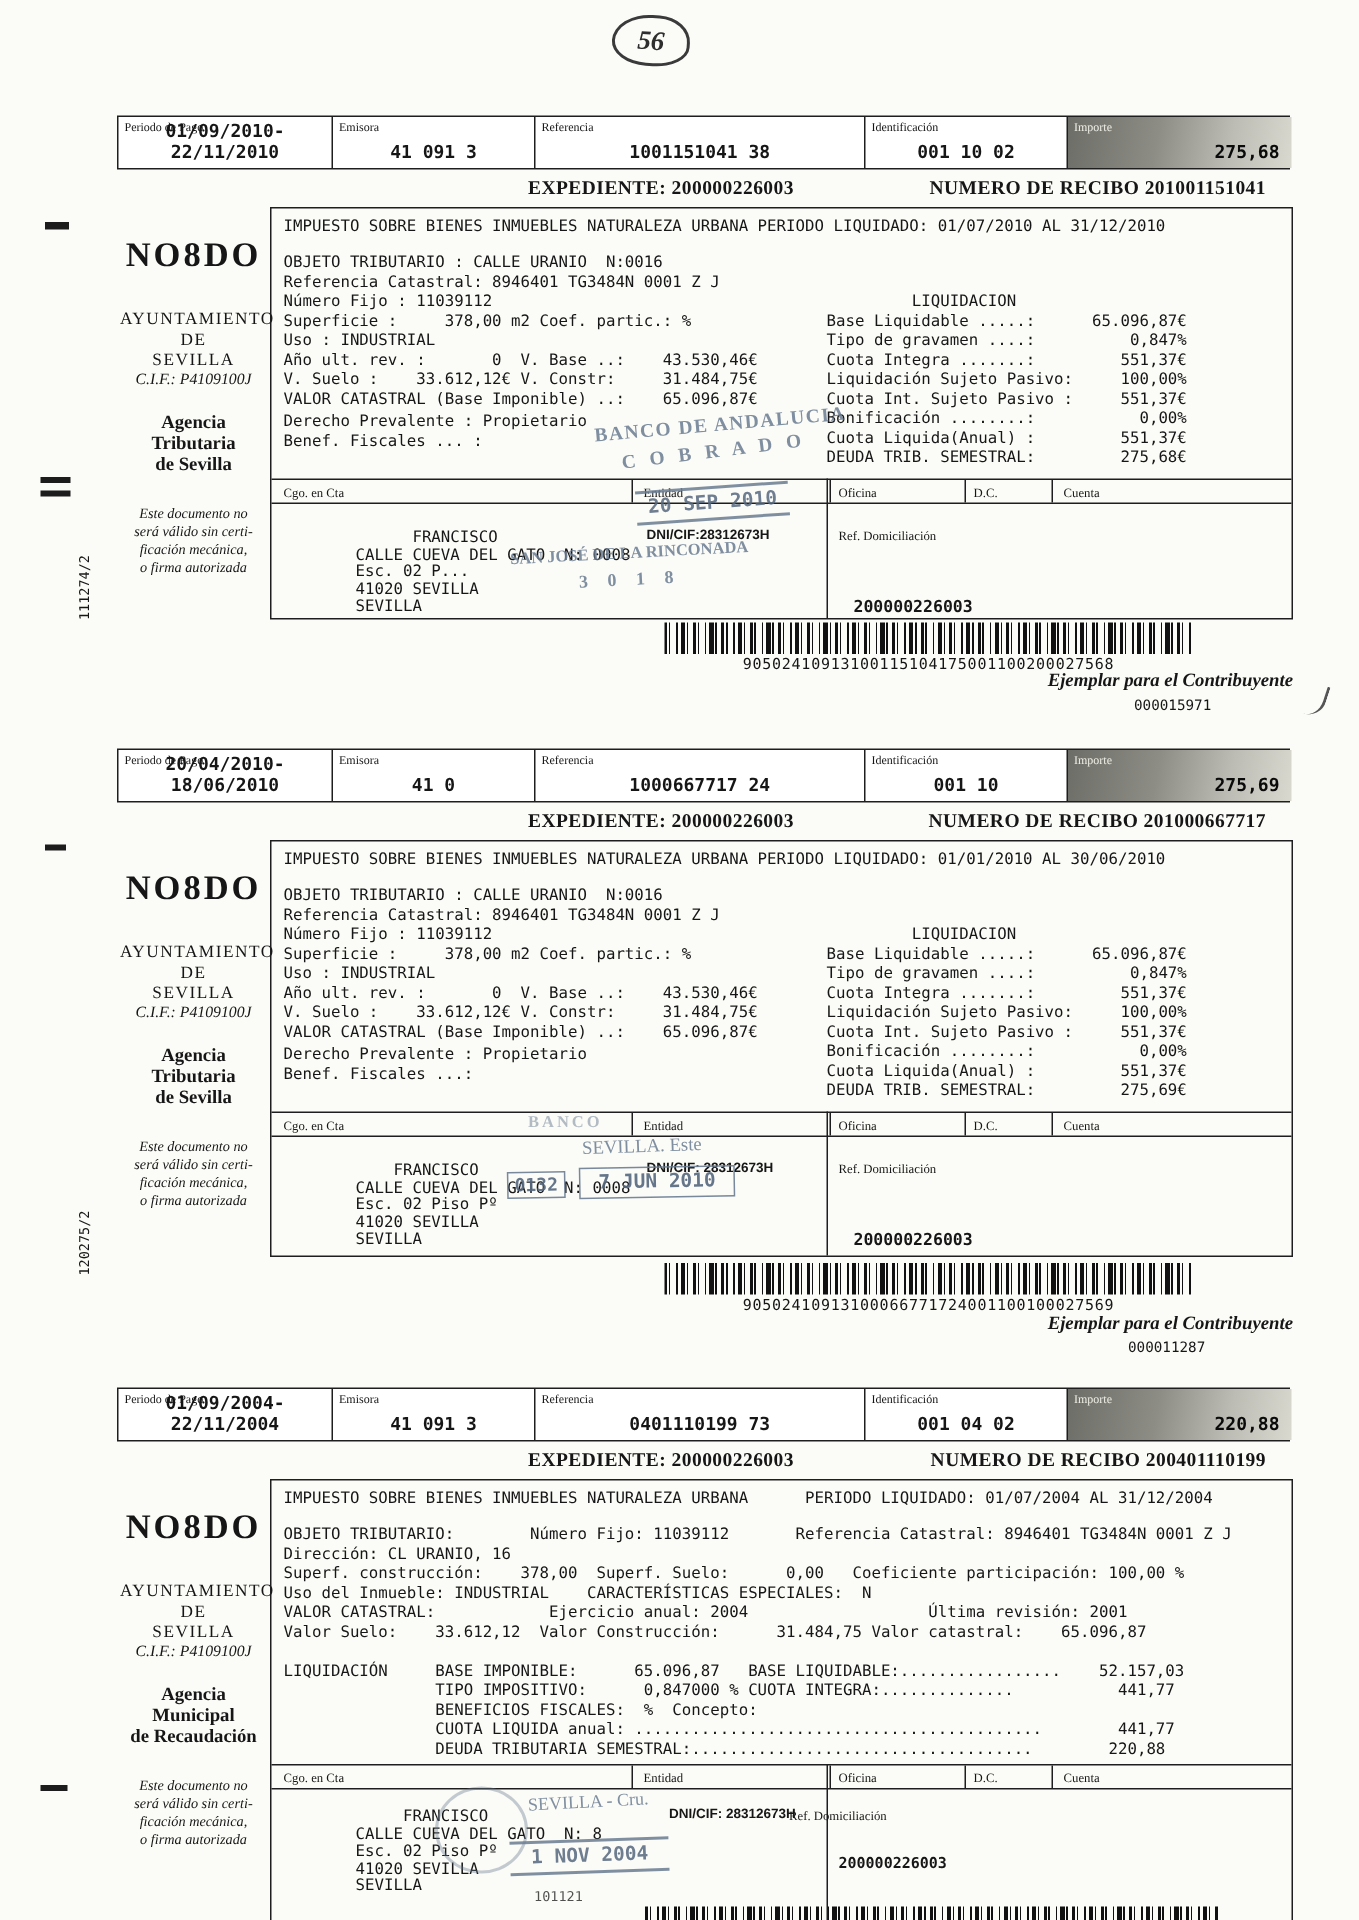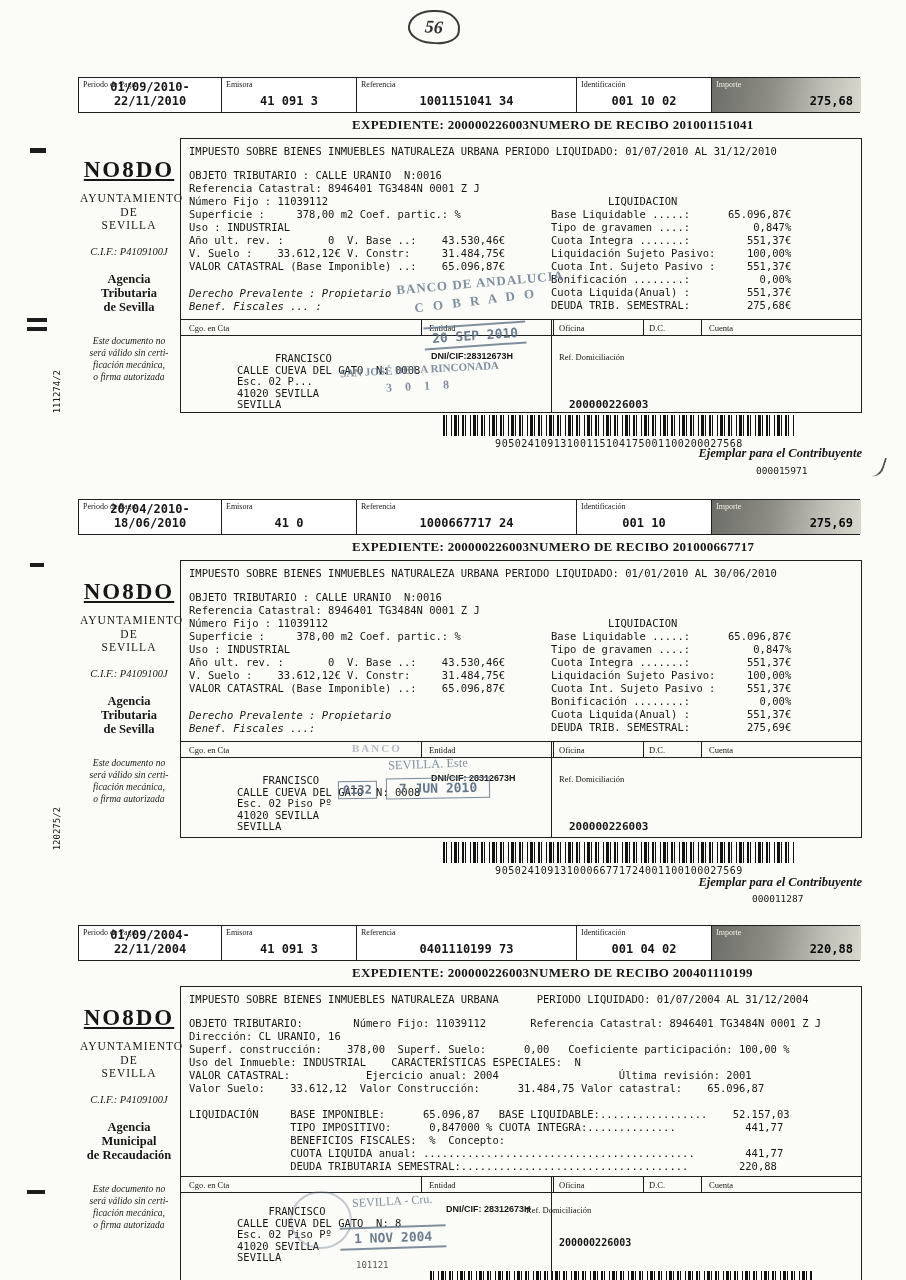--- a/index.html
+++ b/index.html
@@ -21,38 +21,38 @@
   
   .hdr{position:absolute;left:78px;top:2px;width:782px;height:36px;border:1.4px solid #1e1e1e;background:#fff;}
   .hcell{position:absolute;top:0;height:100%;border-left:1px solid #1e1e1e;}
   .hcell.first{border-left:none;}
   .hlabel{position:absolute;top:2px;left:4px;font-size:8px;font-family:"Liberation Serif",serif;}
   .hval{position:absolute;left:0;right:0;bottom:4px;text-align:center;font:700 12px "DejaVu Sans Mono",monospace;}
   .hcell.importe{background:linear-gradient(100deg,#6d6d67 0%,#8d8d86 40%,#bcbcb4 72%,#d9d9d0 100%);text-decoration:underline;}
   .hcell.importe .hlabel{color:#eeeee6;}
   .hcell.importe .hval{text-align:right;padding-right:8px;color:#0a0a0a;}
 
-  .exprow{position:absolute;left:352px;top:42px;width:492px;display:flex;
+  .exprow{position:absolute;left:352px;top:42px;width:492px;display:flex;justify-content:space-between;
     font:700 13px "Liberation Serif",serif;letter-spacing:.3px;}
 
   
   .sidebar{position:absolute;left:80px;top:82px;width:98px;text-align:center;}
-  .logo{font:700 23px "Liberation Serif",serif;letter-spacing:2px;text-decoration:underline;}
-  .org{font:400 11.5px "Liberation Serif",serif;letter-spacing:1px;line-height:13.5px;margin-top:9px;white-space:pre;}
-  .cif{font:italic 400 10.5px "Liberation Serif",serif;margin-top:13px;}
+  .logo{font:700 23px "Liberation Serif",serif;letter-spacing:2px;}
+  .org{font:400 11.5px "Liberation Serif",serif;letter-spacing:1px;line-height:13.5px;margin-top:24px;white-space:pre;}
+  .cif{font:italic 400 10.5px "Liberation Serif",serif;margin-top:0;}
   .agency{font:700 12.5px "Liberation Serif",serif;line-height:14px;margin-top:15px;white-space:pre;}
   .disclaimer{font:italic 400 9.5px "Liberation Serif",serif;line-height:12px;margin-top:21px;white-space:pre;}
 
   
   .mainbox{position:absolute;left:180px;top:63px;width:682px;height:275px;border:1.4px solid #1e1e1e;}
   .mtitle{position:absolute;left:8px;top:6px;font:400 10.5px "DejaVu Sans Mono",monospace;white-space:pre;}
   .block{position:absolute;font:400 10.5px "DejaVu Sans Mono",monospace;line-height:13px;white-space:pre;}
   .obj{left:8px;top:30px;}
   .liq{left:370px;top:56px;}
-  .der{left:8px;top:148px;font-style:italic;}
+  .der{left:8px;top:136px;}
   .payrow{position:absolute;left:0;right:0;top:180px;height:17px;border-top:1.4px solid #1e1e1e;border-bottom:1px solid #1e1e1e;}
   .plabel{position:absolute;top:3px;font:400 8.5px "Liberation Serif",serif;}
   .vl{position:absolute;top:0;bottom:0;width:1px;background:#1e1e1e;}
   .vl-long{position:absolute;left:370px;top:180px;bottom:0;width:1px;background:#1e1e1e;}
   .dni{position:absolute;font:700 9px "Liberation Sans",sans-serif;}
   .address{position:absolute;left:10px;top:214px;font:400 10.5px "DejaVu Sans Mono",monospace;line-height:11.5px;white-space:pre;margin-left:46px;}
   .refl{position:absolute;left:378px;top:213px;font:400 8.5px "Liberation Serif",serif;}
   .refv{position:absolute;left:388px;top:243px;font:700 11px "DejaVu Sans Mono",monospace;margin-top:16px;}
 
   
@@ -95,21 +95,21 @@
       <div class="hcell first" style="left:0;width:142px">
         <span class="hlabel">Periodo de Pago</span>
         <span class="hval">01/09/2010-22/11/2010</span>
       </div>
       <div class="hcell" style="left:142px;width:135px">
         <span class="hlabel">Emisora</span>
         <span class="hval">41 091 3</span>
       </div>
       <div class="hcell" style="left:277px;width:220px">
         <span class="hlabel">Referencia</span>
-        <span class="hval">1001151041 34</span>
+        <span class="hval">1001151041 38</span>
       </div>
       <div class="hcell" style="left:497px;width:135px">
         <span class="hlabel">Identificación</span>
         <span class="hval">001 10 02</span>
       </div>
       <div class="hcell importe" style="left:632px;width:150px">
         <span class="hlabel">Importe</span>
         <span class="hval">275,68</span>
       </div>
     </div>

